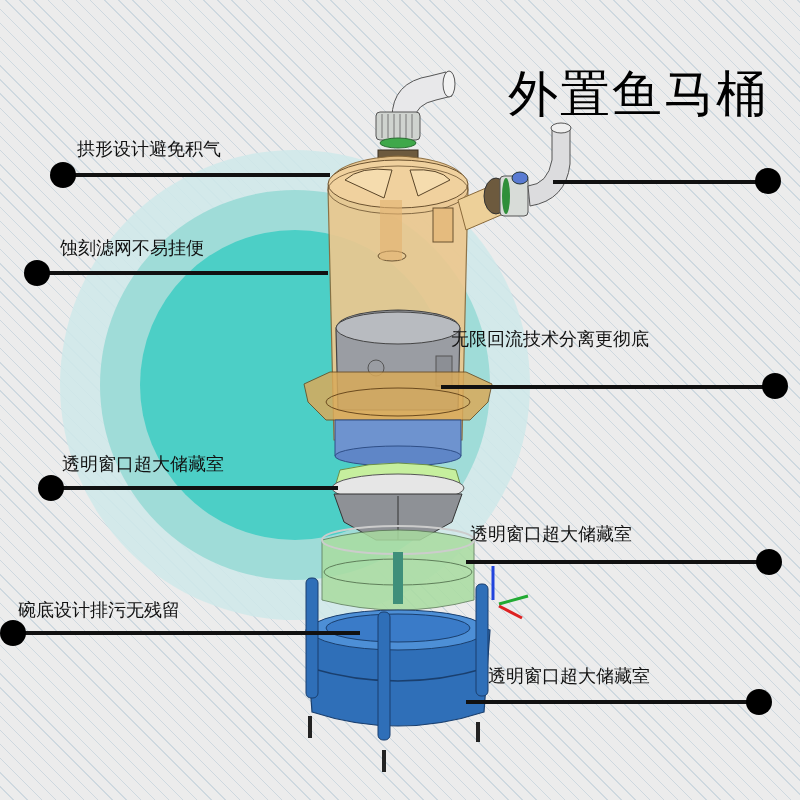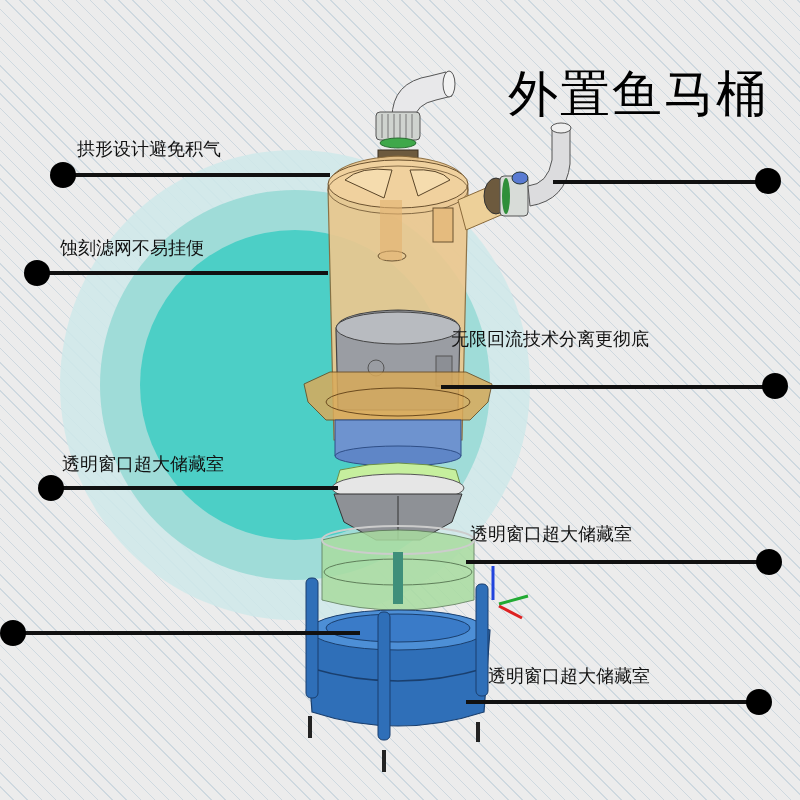--- a/index.html
+++ b/index.html
@@ -128,20 +128,21 @@
   <div class="dot" style="left:50px;top:162px;"></div>
 
   <div class="label" style="left:60px;top:232px;">蚀刻滤网不易挂便</div>
   <div class="line" style="left:36px;top:271px;width:292px;"></div>
   <div class="dot" style="left:24px;top:260px;"></div>
 
   <div class="label" style="left:62px;top:448px;">透明窗口超大储藏室</div>
   <div class="line" style="left:52px;top:486px;width:286px;"></div>
   <div class="dot" style="left:38px;top:475px;"></div>
 
+  <div class="label" style="left:18px;top:594px;">碗底设计排污无残留</div>
   <div class="line" style="left:12px;top:631px;width:348px;"></div>
   <div class="dot" style="left:0px;top:620px;"></div>
 
   <div class="line" style="left:553px;top:180px;width:215px;"></div>
   <div class="dot" style="left:755px;top:168px;"></div>
 
   <div class="label" style="left:451px;top:323px;">无限回流技术分离更彻底</div>
   <div class="line" style="left:441px;top:385px;width:335px;"></div>
   <div class="dot" style="left:762px;top:373px;"></div>
 

